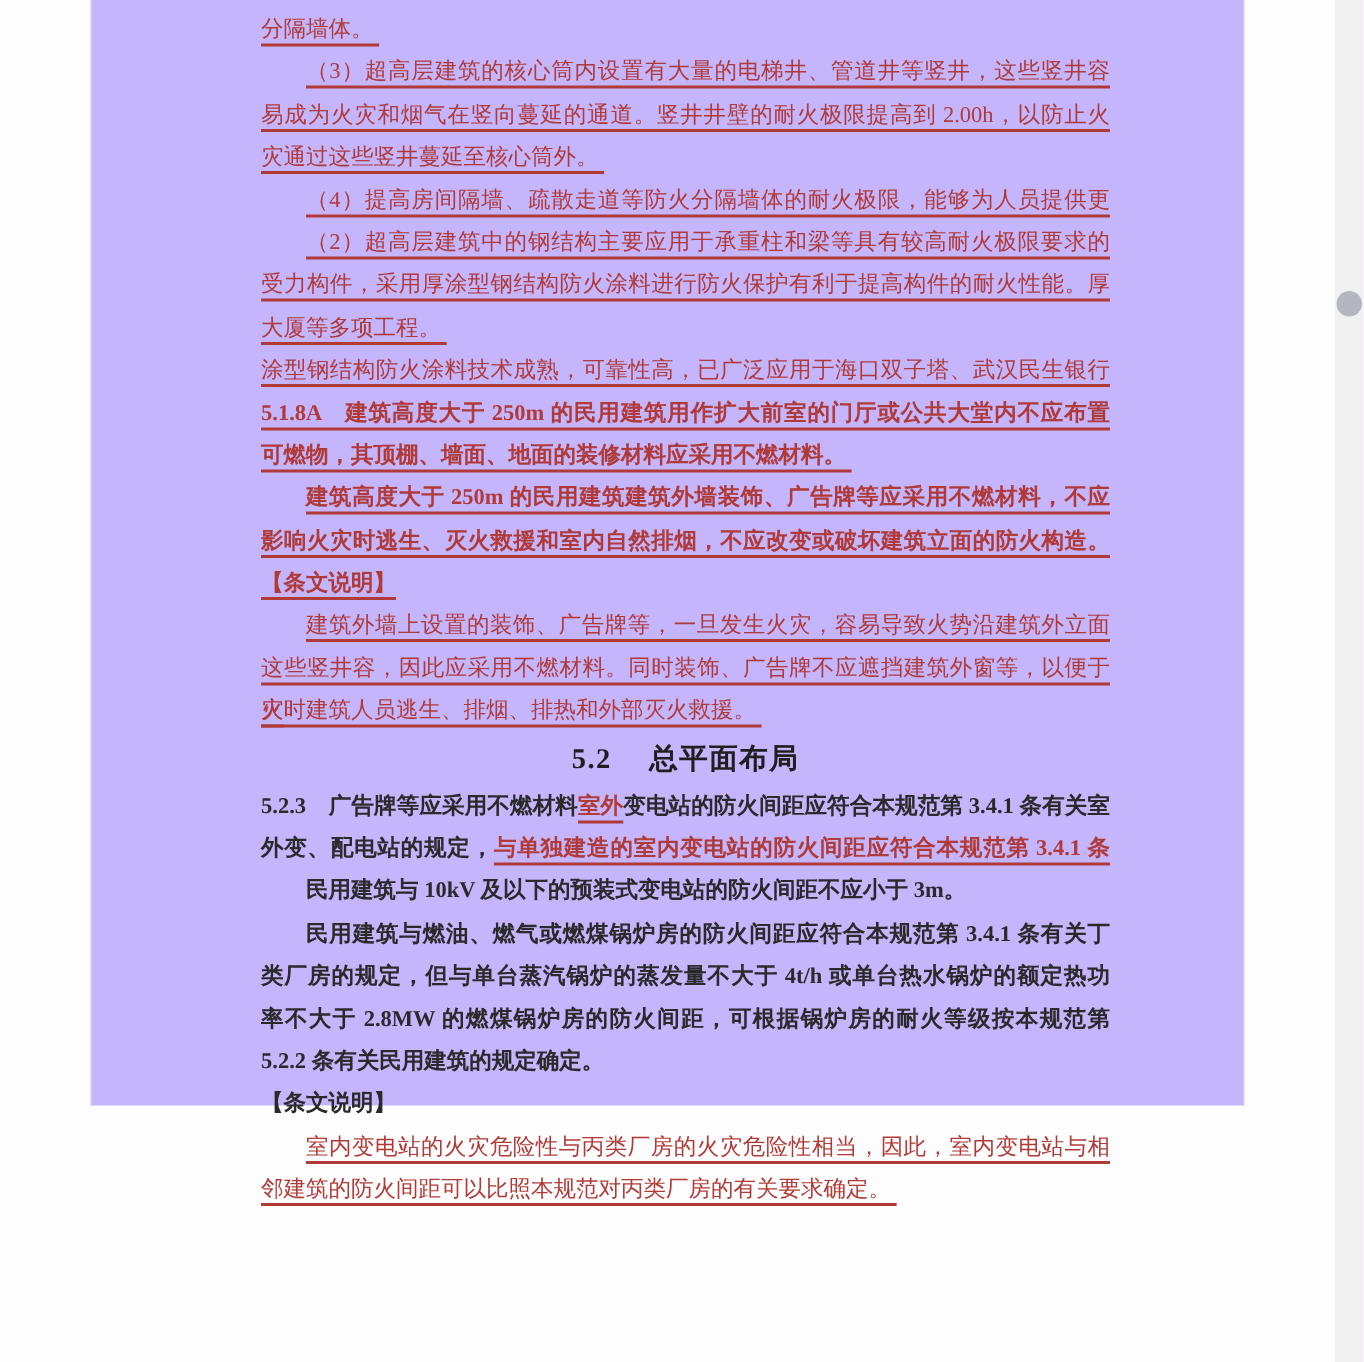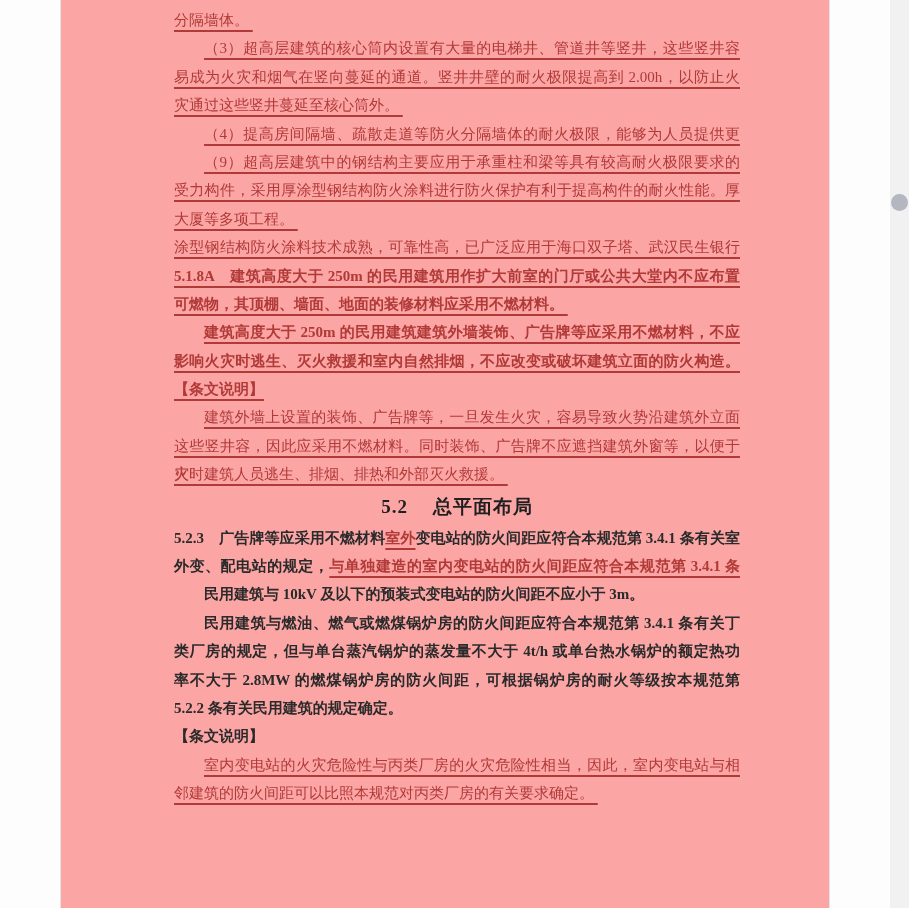--- a/index.html
+++ b/index.html
@@ -6,21 +6,21 @@
     --red:#b03a37;
     --black:#2a2a2a;
     --page-border:#e4e4e4;
     --track:#f1f1f2;
     --thumb:#b4b7bf;
   }
   *{margin:0;padding:0;box-sizing:border-box;}
   html,body{width:909px;height:908px;overflow:hidden;background:#ffffff;
     font-family:"Liberation Serif","DejaVu Serif",serif;}
   .canvas{position:relative;width:909px;height:908px;background:#fdfdfd;}
-  .page{position:absolute;left:60px;top:0;width:770px;height:908px;background:#fca5a5;
+  .page{position:absolute;left:60px;top:0;width:770px;height:737px;background:#c4b5fd;
     border-left:1px solid var(--page-border);border-right:1px solid var(--page-border);}
   .content{position:absolute;left:113px;top:0;width:566px;padding-top:6px;
     color:var(--black);}
   .line{font-size:15px;height:28.4px;line-height:28.4px;white-space:pre-wrap;
     overflow:visible;}
   .line.just{text-align:justify;text-align-last:justify;}
   .line.ind{padding-left:30px;}
   .red{color:var(--red);}
   .u{text-decoration:underline;text-decoration-thickness:1.5px;text-underline-offset:5px;
      text-decoration-color:var(--red);}
@@ -37,21 +37,21 @@
 
 <div class="canvas">
   <div class="page">
     <div class="content">
       <div id="doc-top">
           <div class="line"><span class="red u ">分隔墙体。 </span></div>
           <div class="line just ind"><span class="red u ">（3）超高层建筑的核心筒内设置有大量的电梯井、管道井等竖井，这些竖井容</span></div>
           <div class="line just"><span class="red u ">易成为火灾和烟气在竖向蔓延的通道。竖井井壁的耐火极限提高到 2.00h，以防止火</span></div>
           <div class="line"><span class="red u ">灾通过这些竖井蔓延至核心筒外。 </span></div>
           <div class="line just ind"><span class="red u ">（4）提高房间隔墙、疏散走道等防火分隔墙体的耐火极限，能够为人员提供更</span></div>
-          <div class="line just ind"><span class="red u ">（9）超高层建筑中的钢结构主要应用于承重柱和梁等具有较高耐火极限要求的</span></div>
+          <div class="line just ind"><span class="red u ">（2）超高层建筑中的钢结构主要应用于承重柱和梁等具有较高耐火极限要求的</span></div>
           <div class="line just"><span class="red u ">受力构件，采用厚涂型钢结构防火涂料进行防火保护有利于提高构件的耐火性能。厚</span></div>
           <div class="line"><span class="red u ">大厦等多项工程。 </span></div>
           <div class="line just"><span class="red u ">涂型钢结构防火涂料技术成熟，可靠性高，已广泛应用于海口双子塔、武汉民生银行</span></div>
           <div class="line just"><span class="red u b">5.1.8A　建筑高度大于 250m 的民用建筑用作扩大前室的门厅或公共大堂内不应布置</span></div>
           <div class="line"><span class="red u b">可燃物，其顶棚、墙面、地面的装修材料应采用不燃材料。 </span></div>
           <div class="line just ind"><span class="red u b">建筑高度大于 250m 的民用建筑建筑外墙装饰、广告牌等应采用不燃材料，不应</span></div>
           <div class="line just"><span class="red u b">影响火灾时逃生、灭火救援和室内自然排烟，不应改变或破坏建筑立面的防火构造。</span></div>
           <div class="line"><span class="red u b">【条文说明】</span></div>
           <div class="line just ind"><span class="red u ">建筑外墙上设置的装饰、广告牌等，一旦发生火灾，容易导致火势沿建筑外立面</span></div>
           <div class="line just"><span class="red u ">这些竖井容，因此应采用不燃材料。同时装饰、广告牌不应遮挡建筑外窗等，以便于火</span></div>

